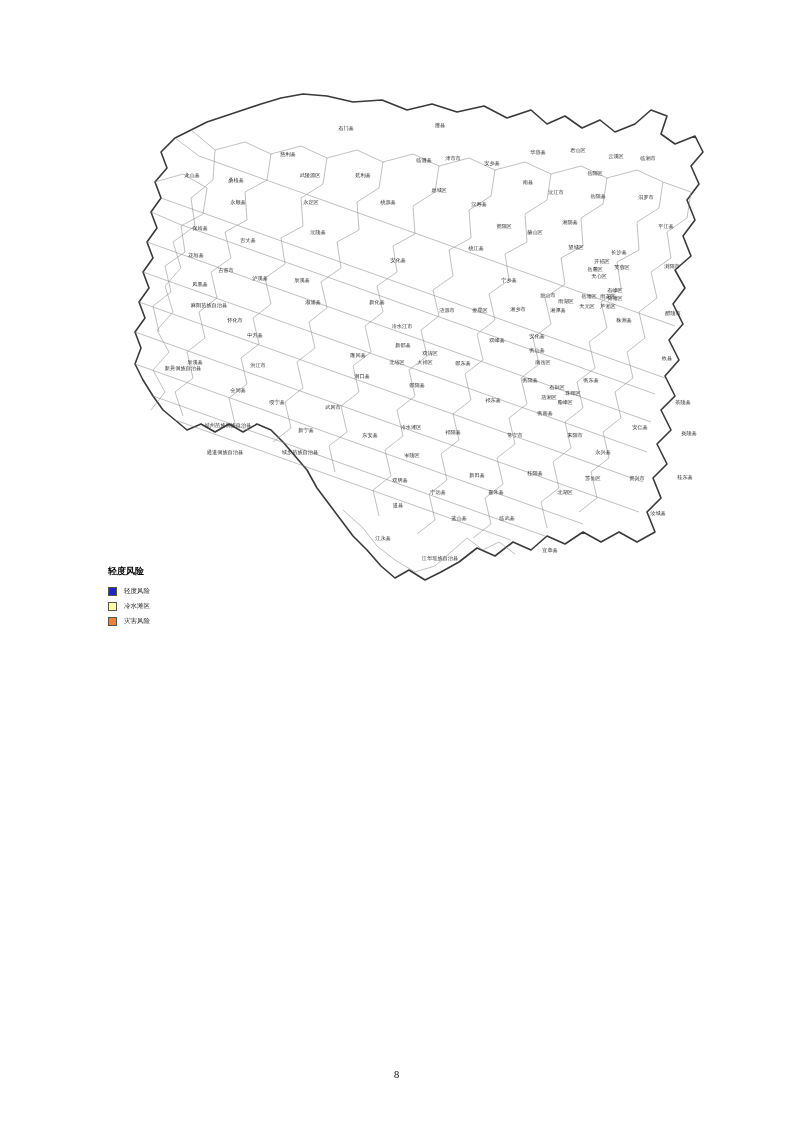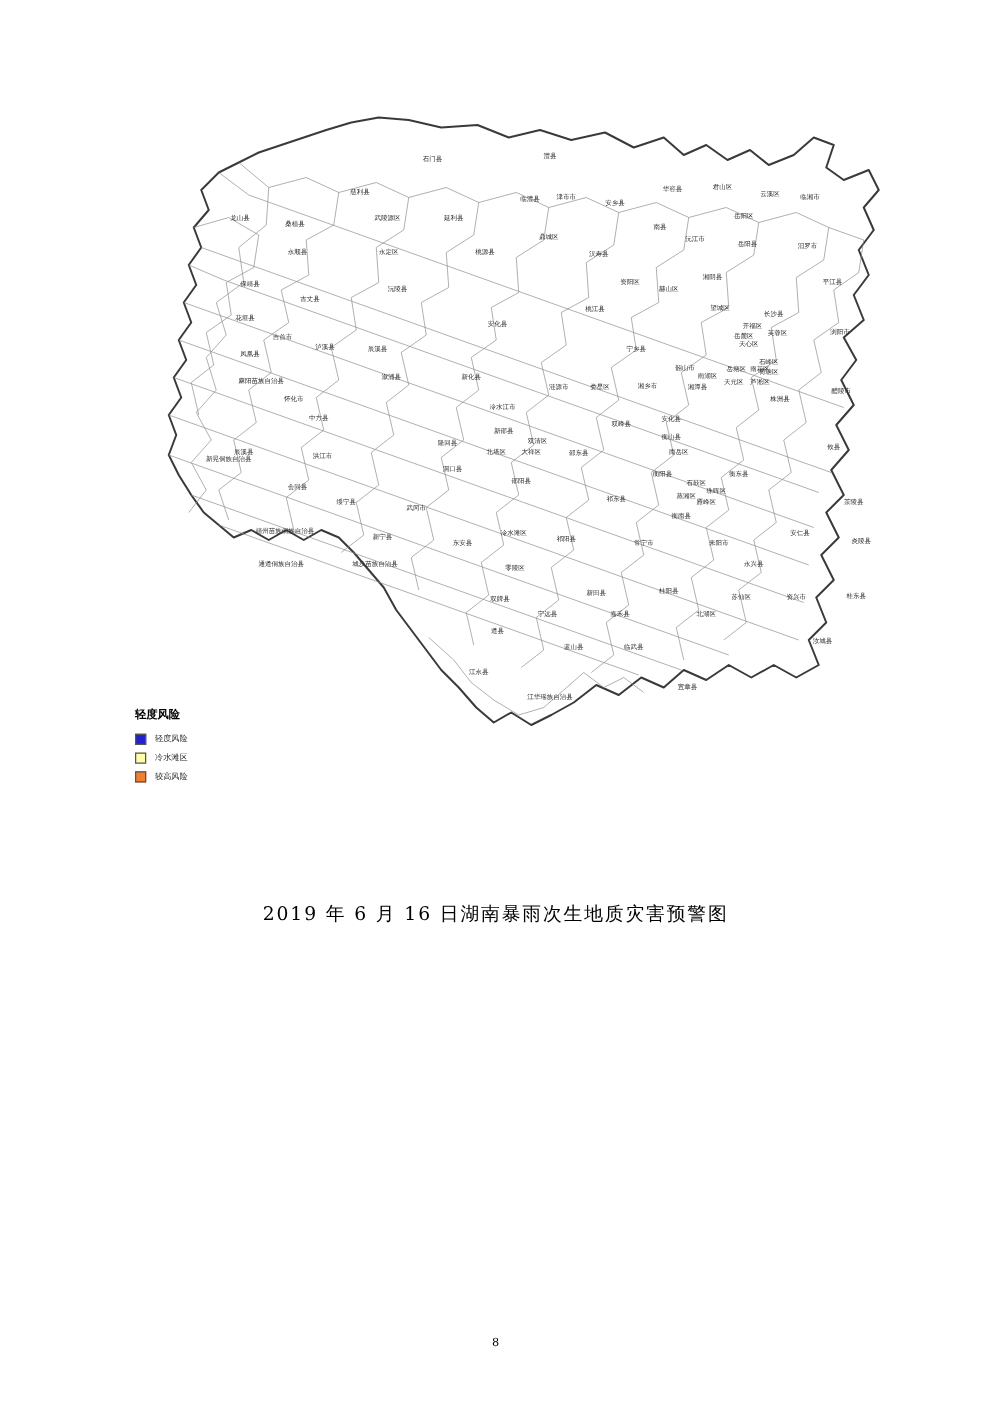--- a/index.html
+++ b/index.html
@@ -295,20 +295,19 @@
     <div class="legend-row">
       <span class="legend-swatch" style="background:#2222cc;"></span>
       <span class="legend-label">轻度风险</span>
     </div>
     <div class="legend-row">
       <span class="legend-swatch" style="background:#ffffaa;"></span>
       <span class="legend-label">冷水滩区</span>
     </div>
     <div class="legend-row">
       <span class="legend-swatch" style="background:#f08030;"></span>
-      <span class="legend-label">较高风险</span>
+      <span class="legend-label">灾害风险</span>
     </div>
   </div>
 
-  <div class="caption">2019 年 6 月 16 日湖南暴雨次生地质灾害预警图</div>
 
   <div class="page-number">8</div>
 </div>
 
 </body></html>

